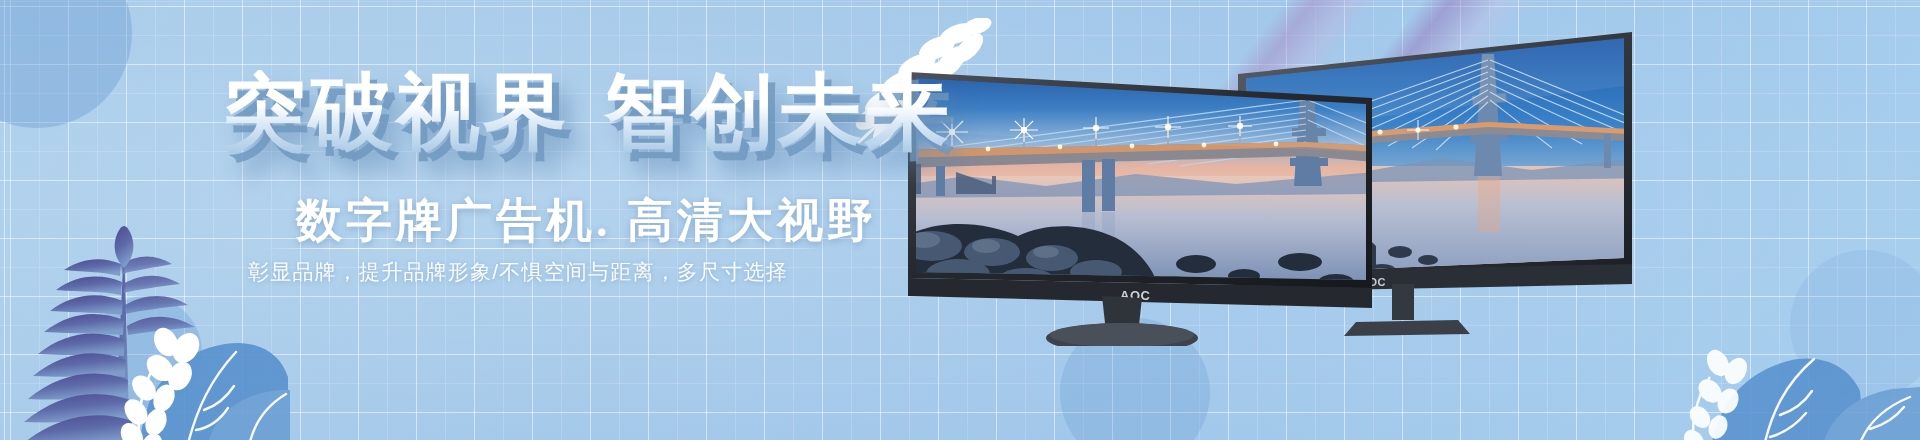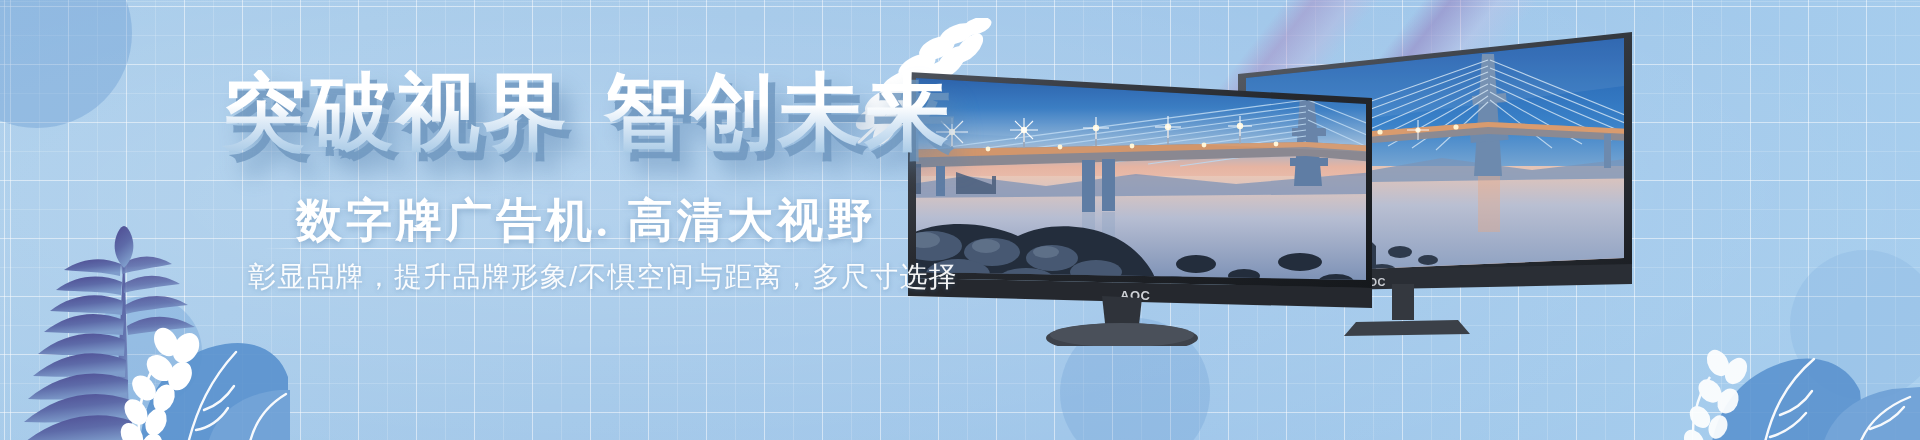--- a/index.html
+++ b/index.html
@@ -90,21 +90,21 @@
     white-space:nowrap;
     text-shadow:0 2px 7px rgba(70,115,160,.40);
   }
   .rule{
     position:absolute;left:264px;top:248px;width:560px;height:1px;
     background:linear-gradient(90deg, rgba(255,255,255,0) 0%, rgba(255,255,255,.75) 12%, rgba(255,255,255,.75) 88%, rgba(255,255,255,0) 100%);
   }
   .tagline{
     position:absolute;left:248px;top:258px;
     font-family:"Liberation Sans", sans-serif;
-    font-size:28px;font-weight:400;letter-spacing:1.2px;color:rgba(255,255,255,.94);
+    font-size:21px;font-weight:400;letter-spacing:1.2px;color:rgba(255,255,255,.94);
     white-space:nowrap;
     text-shadow:0 1px 4px rgba(70,115,160,.35);
   }
 
   
   .monitor{position:absolute;}
   .mon-back{left:1232px;top:26px;width:420px;height:310px;}
   .mon-front{left:896px;top:46px;width:480px;height:300px;}
 </style>
 </head>

